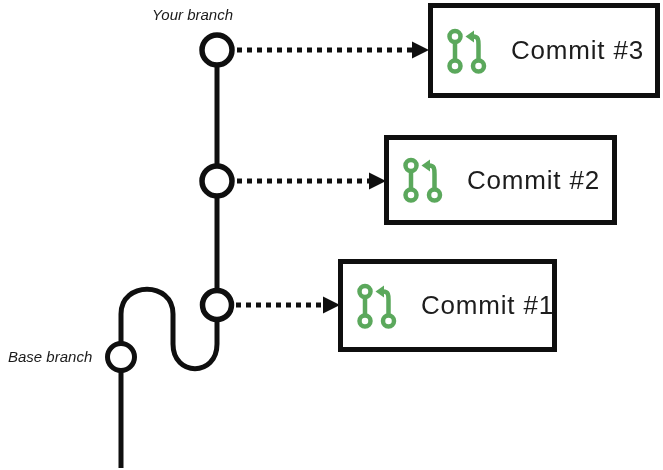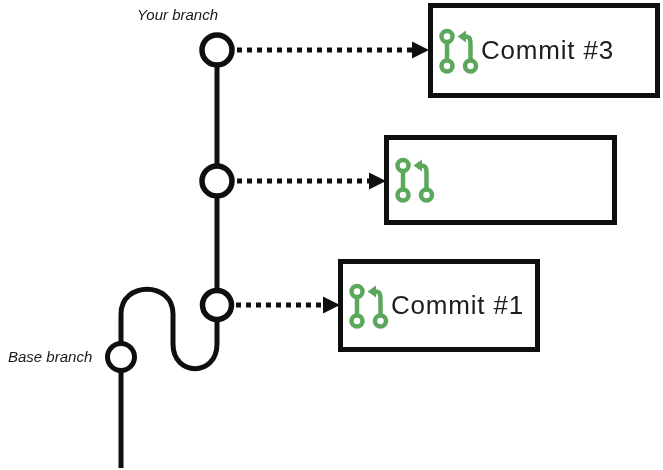--- a/index.html
+++ b/index.html
@@ -12,40 +12,41 @@
     font-family: "Liberation Sans", sans-serif;
   }
   .diagram-svg { position: absolute; left: 0; top: 0; }
   .commit-card {
     position: absolute;
     box-sizing: border-box;
     background: #ffffff;
     border: 5px solid var(--line, #0f0f0f);
     display: flex;
     align-items: center;
-    padding-left: 4px;
+    padding-left: 12px;
+    gap: 22px;
   }
   .commit-label {
     font-size: 26px;
     letter-spacing: 0.8px;
     color: #1d1d1d;
     white-space: nowrap;
   }
   .branch-label {
     position: absolute;
     font-style: italic;
     font-size: 15px;
     color: #1a1a1a;
     white-space: nowrap;
   }
-  .label-your  { left: 118px; top: 6px;   width: 100px; text-align: right; }
+  .label-your  { left: 133px; top: 6px;   width: 100px; text-align: right; }
   .label-base  { left: 8px;   top: 348px; width: 92px;  text-align: left; }
   .card-3 { left: 428px; top: 3px;   width: 232px; height: 95px; }
   .card-2 { left: 384px; top: 135px; width: 233px; height: 90px; }
-  .card-1 { left: 338px; top: 259px; width: 202px; height: 93px; }
+  .card-1 { left: 338px; top: 259px; width: 219px; height: 93px; }
   .git-icon { flex: 0 0 auto; }
 </style>
 </head>
 <body>
 
 <div class="canvas">
 
   <svg class="diagram-svg" width="663" height="470" viewBox="0 0 663 470">
 
     <line x1="121" y1="357" x2="121" y2="468" stroke="var(--line)" stroke-width="5"></line>
@@ -86,20 +87,21 @@
 
   <div class="commit-card card-2">
     <svg class="git-icon" width="44" height="46" viewBox="0 0 44 46">
       <circle cx="10" cy="8.5" r="5.5" fill="none" stroke="var(--green)" stroke-width="4.5"></circle>
       <line x1="10" y1="14" x2="10" y2="32.5" stroke="var(--green)" stroke-width="4.5"></line>
       <circle cx="10" cy="38" r="5.5" fill="none" stroke="var(--green)" stroke-width="4.5"></circle>
       <path d="M 28 8.5 C 33.5 8.5 33.5 12 33.5 17 L 33.5 32.5" fill="none" stroke="var(--green)" stroke-width="4.5"></path>
       <circle cx="33.5" cy="38" r="5.5" fill="none" stroke="var(--green)" stroke-width="4.5"></circle>
       <polygon points="20.5,8.5 29,2.5 29,14.5" fill="var(--green)"></polygon>
     </svg>
+    <span class="commit-label">Commit #2</span>
   </div>
 
   <div class="commit-card card-1">
     <svg class="git-icon" width="44" height="46" viewBox="0 0 44 46">
       <circle cx="10" cy="8.5" r="5.5" fill="none" stroke="var(--green)" stroke-width="4.5"></circle>
       <line x1="10" y1="14" x2="10" y2="32.5" stroke="var(--green)" stroke-width="4.5"></line>
       <circle cx="10" cy="38" r="5.5" fill="none" stroke="var(--green)" stroke-width="4.5"></circle>
       <path d="M 28 8.5 C 33.5 8.5 33.5 12 33.5 17 L 33.5 32.5" fill="none" stroke="var(--green)" stroke-width="4.5"></path>
       <circle cx="33.5" cy="38" r="5.5" fill="none" stroke="var(--green)" stroke-width="4.5"></circle>
       <polygon points="20.5,8.5 29,2.5 29,14.5" fill="var(--green)"></polygon>

